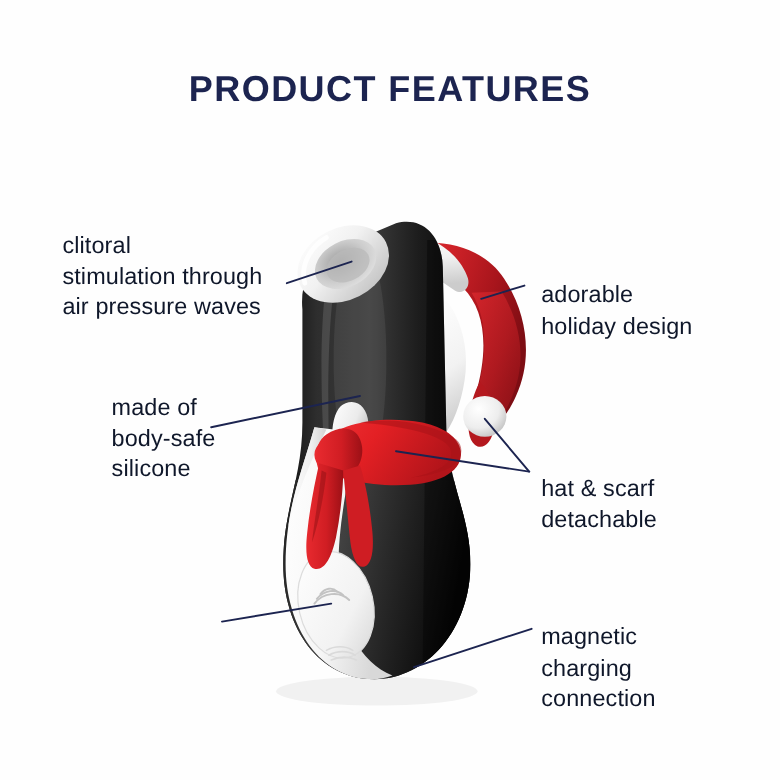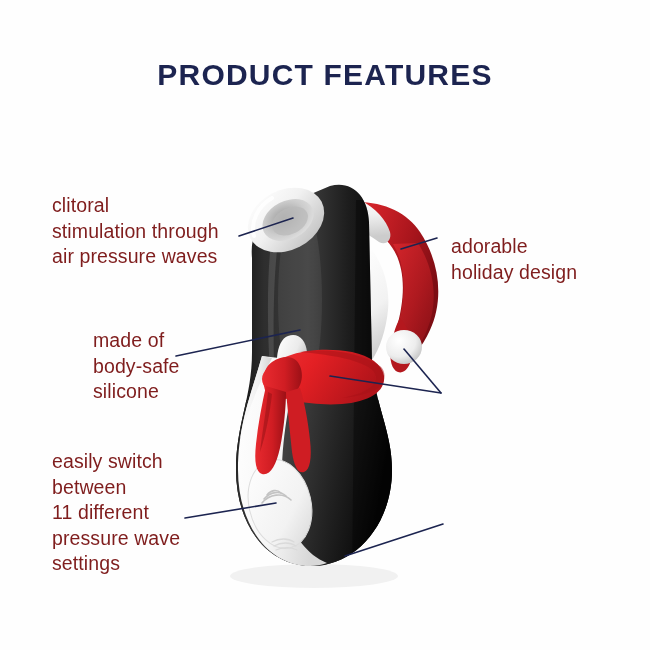--- a/index.html
+++ b/index.html
@@ -16,21 +16,21 @@
     position:absolute;top:58px;left:0;width:650px;
     text-align:center;
     font-size:30px;
     font-weight:bold;
     letter-spacing:1.2px;
     color:#1c2450;
   }
 
   .label{
     position:absolute;
-    color:#7f1d1d;
+    color:#0f172a;
     font-size:19.5px;
     line-height:25.5px;
     white-space:pre-line;
     letter-spacing:.1px;
   }
   .label.right{text-align:left;margin-top:16px;}
 
   #lbl-clitoral{left:52px;top:193px;width:220px;}
   #lbl-silicone{left:52px;top:328px;width:170px;margin-left:41px;}
   #lbl-settings{left:52px;top:449px;width:190px;}
@@ -234,24 +234,24 @@
   </svg>
 
   <div class="label" id="lbl-clitoral">clitoral
 stimulation through
 air pressure waves</div>
 
   <div class="label" id="lbl-silicone">made of
 body-safe
 silicone</div>
 
-  <div class="label" id="lbl-settings">easily switch
-between
-11 different
-pressure wave
-settings</div>
 
   <div class="label right" id="lbl-holiday">adorable
 holiday design</div>
 
-
+  <div class="label right" id="lbl-hatscarf">hat &amp; scarf
+detachable</div>
+
+  <div class="label right" id="lbl-magnetic">magnetic
+charging
+connection</div>
 
 </div>
 
 </body></html>

